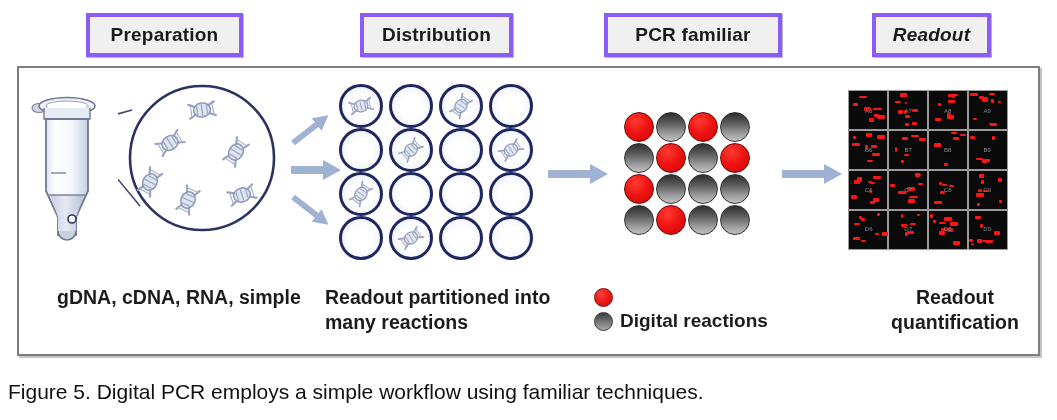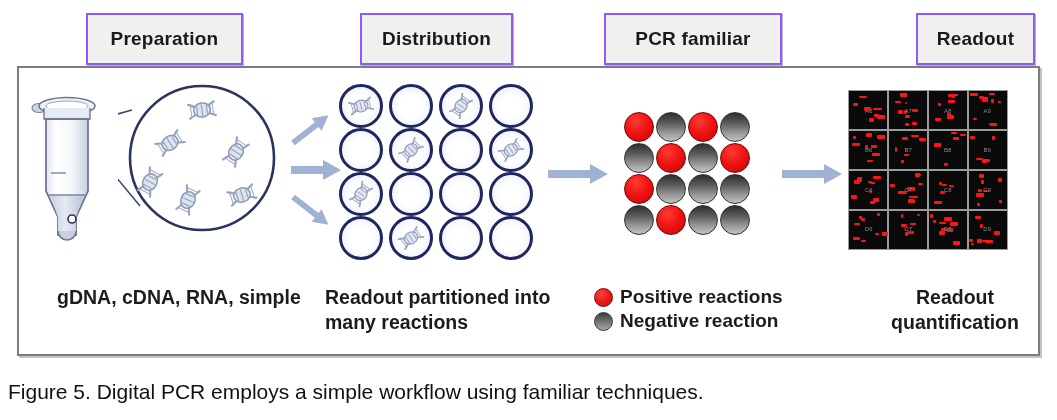--- a/index.html
+++ b/index.html
@@ -12,36 +12,36 @@
     height: 420px;
     position: relative;
     font-family: "Liberation Sans", sans-serif;
     overflow: hidden;
   }
 
   
   .step-header {
     position: absolute;
     background: #f0f0f0;
-    border: 2px solid #8b5cf6;
+    border: 4px solid #8b5cf6;
     box-shadow: 1px 1px 0 #b9b9b9;
     display: flex;
     align-items: center;
     justify-content: center;
     font-weight: bold;
     font-size: 19px;
     color: #1a1a1a;
     letter-spacing: 0.2px;
     box-sizing: border-box;
-    height: 52px;
+    height: 44px;
   }
   #hdr-preparation { left: 86px;  top: 13px; width: 157px; }
   #hdr-distribution{ left: 360px; top: 13px; width: 153px; }
   #hdr-pcr         { left: 604px; top: 13px; width: 178px; }
-  #hdr-readout     { left: 916px; top: 13px; width: 119px; }
+  #hdr-readout     { left: 872px; top: 13px; width: 119px; font-style: italic; }
 
   
   #figure-frame {
     position: absolute;
     left: 17px;
     top: 66px;
     width: 1023px;
     height: 290px;
     background: #ffffff;
     border: 2px solid #7d7d7d;
@@ -612,21 +612,20 @@
   </g>
 </svg>
 
 <div class="panel-caption" id="cap-preparation">gDNA, cDNA, RNA, simple</div>
 <div class="panel-caption" id="cap-distribution">Readout partitioned into many reactions</div>
 <div class="panel-caption" id="cap-readout">Readout quantification</div>
 
 <div id="legend">
   <div class="legend-row">
     <span class="legend-dot pos"></span>
-    <span class="legend-label">Positive reactions</span>
   </div>
   <div class="legend-row">
     <span class="legend-dot neg"></span>
-    <span class="legend-label">Negative reaction</span>
+    <span class="legend-label">Digital reactions</span>
   </div>
 </div>
 
 <div id="figure-caption">Figure 5. Digital PCR employs a simple workflow using familiar techniques.</div>
 
 </body></html>

